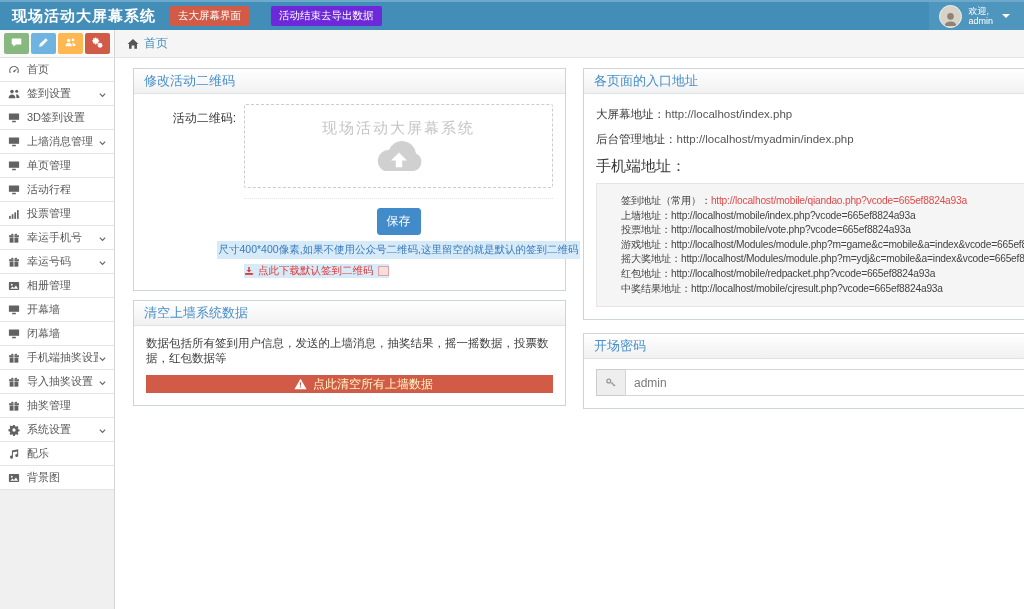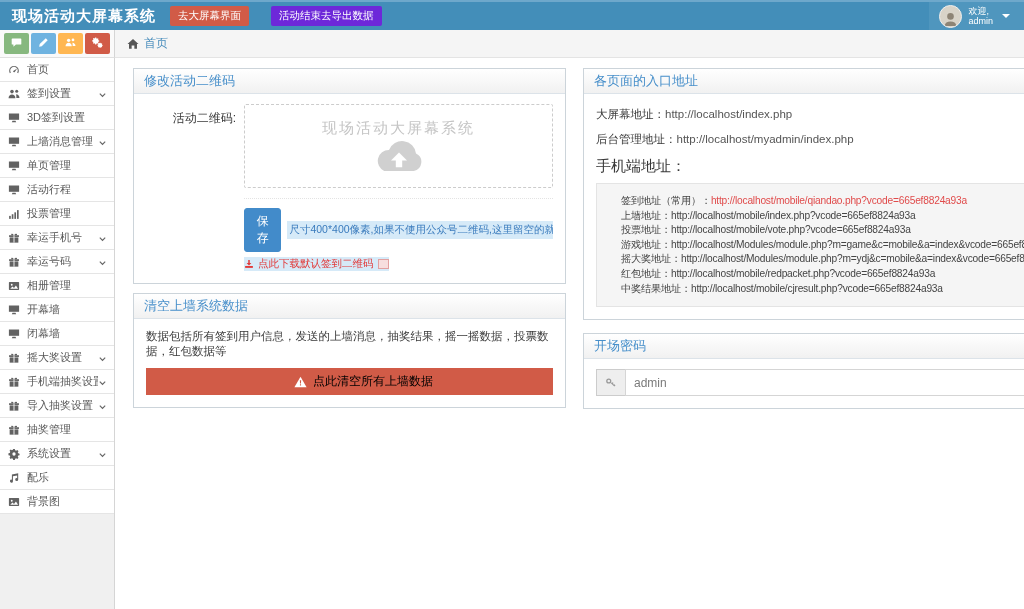--- a/index.html
+++ b/index.html
@@ -47,31 +47,31 @@
   .panel-h { height:25px; background:linear-gradient(#ffffff,#f1f1f1); border-bottom:1px solid #dce3e9; display:flex; align-items:center; padding:0 10px; color:#478fca; font-size:13px; }
   .panel-b { padding:10px 12px 12px; }
 
   
   .form-row { display:flex; }
   .form-label { width:98px; text-align:right; padding:6px 8px 0 0; color:#393939; font-size:12px; flex:0 0 98px; }
   .upload-box { flex:1; border:1px dashed #ccc; border-radius:2px; height:84px; display:flex; flex-direction:column; align-items:center; justify-content:center; cursor:pointer; gap:2px; }
   .upload-text { color:#c5c5c5; font-size:15px; letter-spacing:2px; }
   .upload-box svg { width:52px; height:34px; fill:#d0d0d0; }
   .dotted-sep { border-top:1px dotted #e3e3e3; margin:10px 0 9px 98px; }
-  .save-row { margin-left:98px; display:flex; align-items:center; gap:6px; }
+  .save-row { margin-left:98px; display:flex; align-items:center; gap:6px;flex-direction:column; }
   .btn-save { background:#428bca; border:1px solid #428bca; color:#fff; font-size:12px; padding:4px 9px; border-radius:3px; cursor:pointer; font-family:inherit; }
   .tip-hl { background:#d6eaf8; color:#3a7bbd; font-size:10.5px; padding:2px 2px; white-space:nowrap; overflow:hidden; }
   .dl-row { margin:5px 0 0 98px; display:flex; align-items:center; gap:2px; }
   .dl-link { color:#e23a3a; font-size:10.5px; background:#d6eaf8; cursor:pointer; display:inline-flex; align-items:center; gap:4px; }
   .dl-link svg { width:10px; height:10px; fill:#e23a3a; }
   .mini-img { width:11px; height:10px; border:1px solid #e2a0a0; background:#f7dede; display:inline-block; }
 
   
   .clear-desc { color:#393939; font-size:11.5px; margin-bottom:9px; }
-  .btn-clear { width:100%; background:#d15b47; border:1px solid #d15b47; color:#000000; font-size:12px; height:27px; cursor:pointer; display:flex; align-items:center; justify-content:center; gap:6px; font-family:inherit;padding-left:28px; }
+  .btn-clear { width:100%; background:#d15b47; border:1px solid #d15b47; color:#fef9c3; font-size:12px; height:18px; cursor:pointer; display:flex; align-items:center; justify-content:center; gap:6px; font-family:inherit;padding-left:28px; }
   .btn-clear svg { width:13px; height:12px; fill:#fff; }
 
   
   .entry-line { margin:3px 0 10px; font-size:11.5px; color:#393939; }
   .entry-line .url { color:#555; }
   .mobile-h { font-size:15px; color:#393939; margin:2px 0 7px; }
   .url-box { background:#f5f5f5; border:1px solid #e4e4e4; padding:10px 8px 10px 24px; }
   .url-line { font-size:10.2px; line-height:14.6px; color:#444; white-space:nowrap; overflow:hidden; letter-spacing:-0.2px; }
   .url-line .u-red { color:#e04b4b; }
 
@@ -310,34 +310,20 @@
               <path d="M1.2 2h13.6v8.4H1.2z"></path>
               <path d="M6 11.6h4l.9 2.2H5.1z"></path>
             </svg>
           </span>
           <span class="lbl">闭幕墙</span>
           <span class="chev" style="visibility: hidden;"><svg viewBox="0 0 16 16" fill="#666">
               <path d="M2.5 5.5 8 11l5.5-5.5-1.4-1.4L8 8.2 3.9 4.1z"></path>
             </svg></span>
         </div>
 
-        <div class="side-item">
-          <span class="ico">
-            <svg viewBox="0 0 16 16" fill="currentColor">
-              <rect x="2.2" y="7.2" width="11.6" height="7"></rect>
-              <rect x="1.4" y="4.3" width="13.2" height="2.3"></rect>
-              <path d="M7.8 4.2C6.3 1.8 3.8 1.9 3.9 3.3 4 4.7 6.4 4.3 7.8 4.2zm.4 0c1.5-2.4 4-2.3 3.9-.9-.1 1.4-2.5 1-3.9.9z"></path>
-              <rect x="7.4" y="4.3" width="1.2" height="9.9" fill="#fff"></rect>
-            </svg>
-          </span>
-          <span class="lbl">摇大奖设置</span>
-          <span class="chev"><svg viewBox="0 0 16 16" fill="#666">
-              <path d="M2.5 5.5 8 11l5.5-5.5-1.4-1.4L8 8.2 3.9 4.1z"></path>
-            </svg></span>
-        </div>
 
         <div class="side-item">
           <span class="ico">
             <svg viewBox="0 0 16 16" fill="currentColor">
               <rect x="2.2" y="7.2" width="11.6" height="7"></rect>
               <rect x="1.4" y="4.3" width="13.2" height="2.3"></rect>
               <path d="M7.8 4.2C6.3 1.8 3.8 1.9 3.9 3.3 4 4.7 6.4 4.3 7.8 4.2zm.4 0c1.5-2.4 4-2.3 3.9-.9-.1 1.4-2.5 1-3.9.9z"></path>
               <rect x="7.4" y="4.3" width="1.2" height="9.9" fill="#fff"></rect>
             </svg>
           </span>

